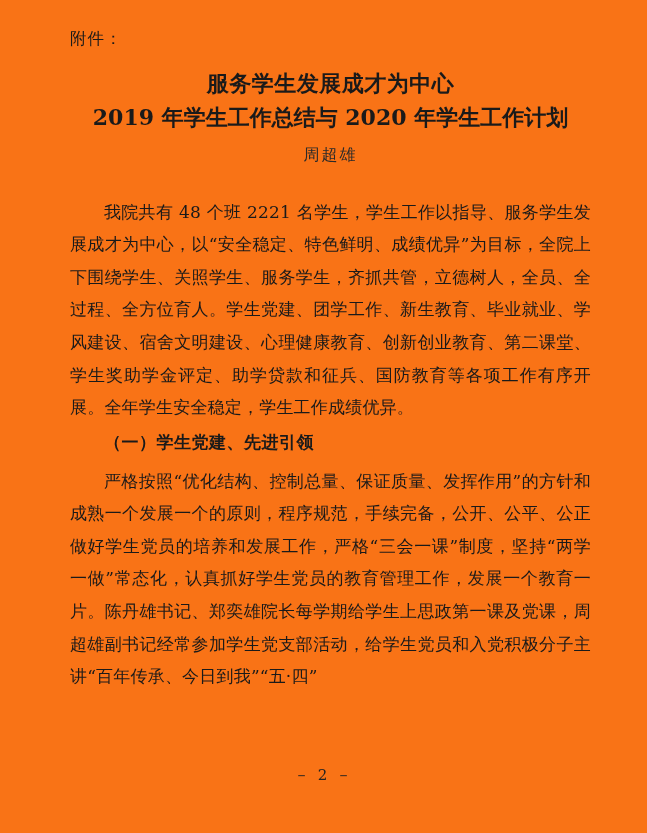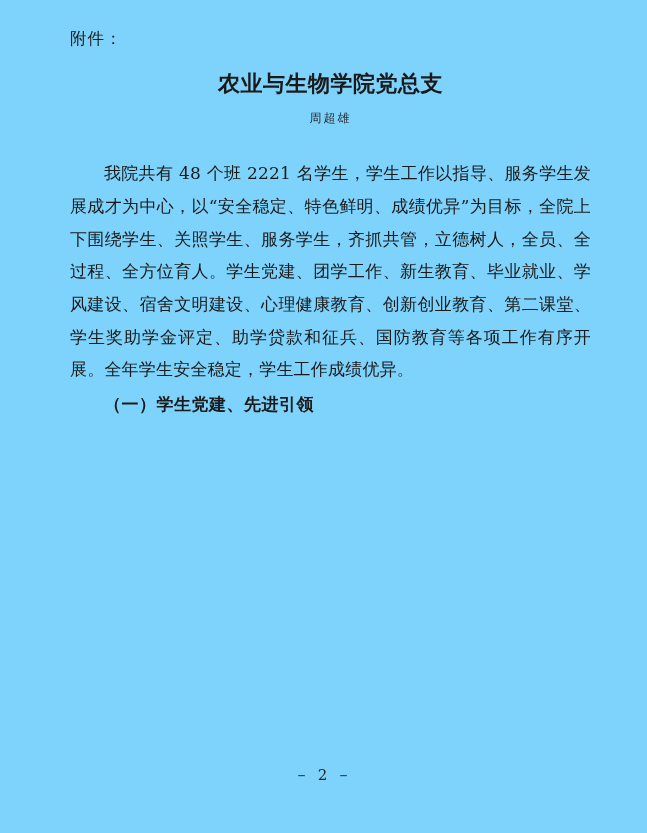--- a/index.html
+++ b/index.html
@@ -13,21 +13,21 @@
     overflow: hidden;
     font-family: "DejaVu Serif", "Liberation Serif", serif;
     color: #1a1a1a;
   }
   .page {
     position: relative;
     width: 647px;
     height: 833px;
     box-sizing: border-box;
     padding: 26px 56px 0 70px;
-    background: #7dd3fc;
+    background: #f97316;
   }
   .attachment-label {
     font-size: 16.5px;
     letter-spacing: 1px;
     margin: 0 0 14px 0;
     line-height: 1.6;
   }
   .doc-title {
     text-align: center;
     font-weight: bold;
@@ -36,21 +36,21 @@
     margin: 6px 0 0 0;
     letter-spacing: 0.5px;
   }
   .doc-title .line2 {
     display: block;
     white-space: nowrap;
     letter-spacing: 0px;
   }
   .author {
     text-align: center;
-    font-size: 12px;
+    font-size: 16px;
     margin: 10px 0 0 0;
     letter-spacing: 2px;
     color: #2a2a2a;
   }
   .body-block {
     margin-top: 30px;
   }
   p.para {
     margin: 0 0 0 0;
     font-size: 17px;
@@ -88,24 +88,26 @@
   }
 </style>
 </head>
 <body>
 
 <div class="page">
 
   <div class="attachment-label">附件：</div>
 
   <h1 class="doc-title">
-    <span class="line1">农业与生物学院党总支</span>
+    <span class="line1">服务学生发展成才为中心</span>
+    <span class="line2">2019 年学生工作总结与 2020 年学生工作计划</span>
   </h1>
 
   <div class="author">周超雄</div>
 
   <div class="body-block">
     <p class="para">我院共有 48 个班 2221 名学生，学生工作以指导、服务学生发展成才为中心，以“安全稳定、特色鲜明、成绩优异”为目标，全院上下围绕学生、关照学生、服务学生，齐抓共管，立德树人，全员、全过程、全方位育人。学生党建、团学工作、新生教育、毕业就业、学风建设、宿舍文明建设、心理健康教育、创新创业教育、第二课堂、学生奖助学金评定、助学贷款和征兵、国防教育等各项工作有序开展。全年学生安全稳定，学生工作成绩优异。</p>
     <p class="heading2">（一）学生党建、先进引领</p>
+    <p class="para">严格按照“优化结构、控制总量、保证质量、发挥作用”的方针和成熟一个发展一个的原则，程序规范，手续完备，公开、公平、公正做好学生党员的培养和发展工作，严格“三会一课”制度，坚持“两学一做”常态化，认真抓好学生党员的教育管理工作，发展一个教育一片。陈丹雄书记、郑奕雄院长每学期给学生上思政第一课及党课，周超雄副书记经常参加学生党支部活动，给学生党员和入党积极分子主讲“百年传承、今日到我”“五·四”</p>
   </div>
 
   <div class="page-number">－ 2 －</div>
 </div>
 
 </body></html>

